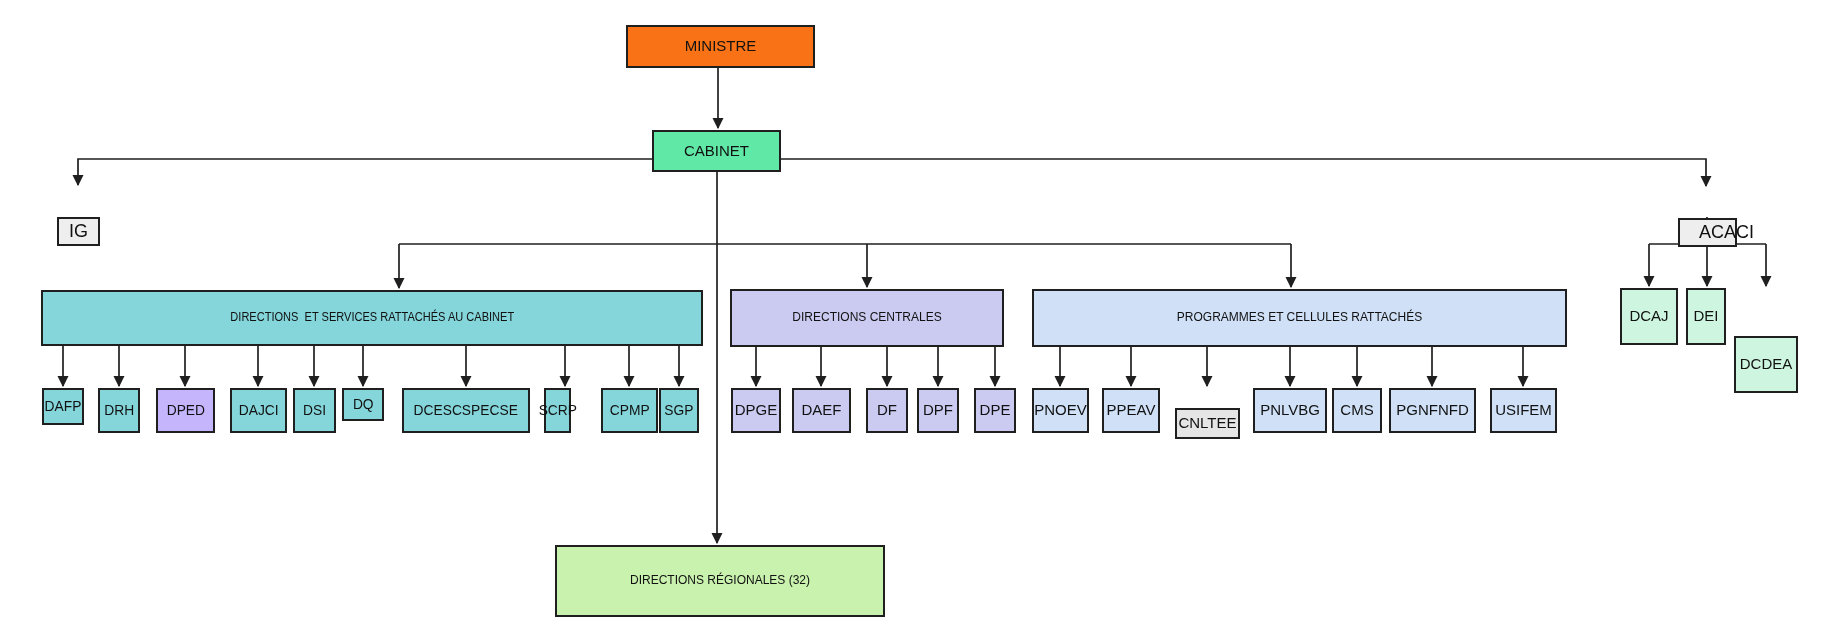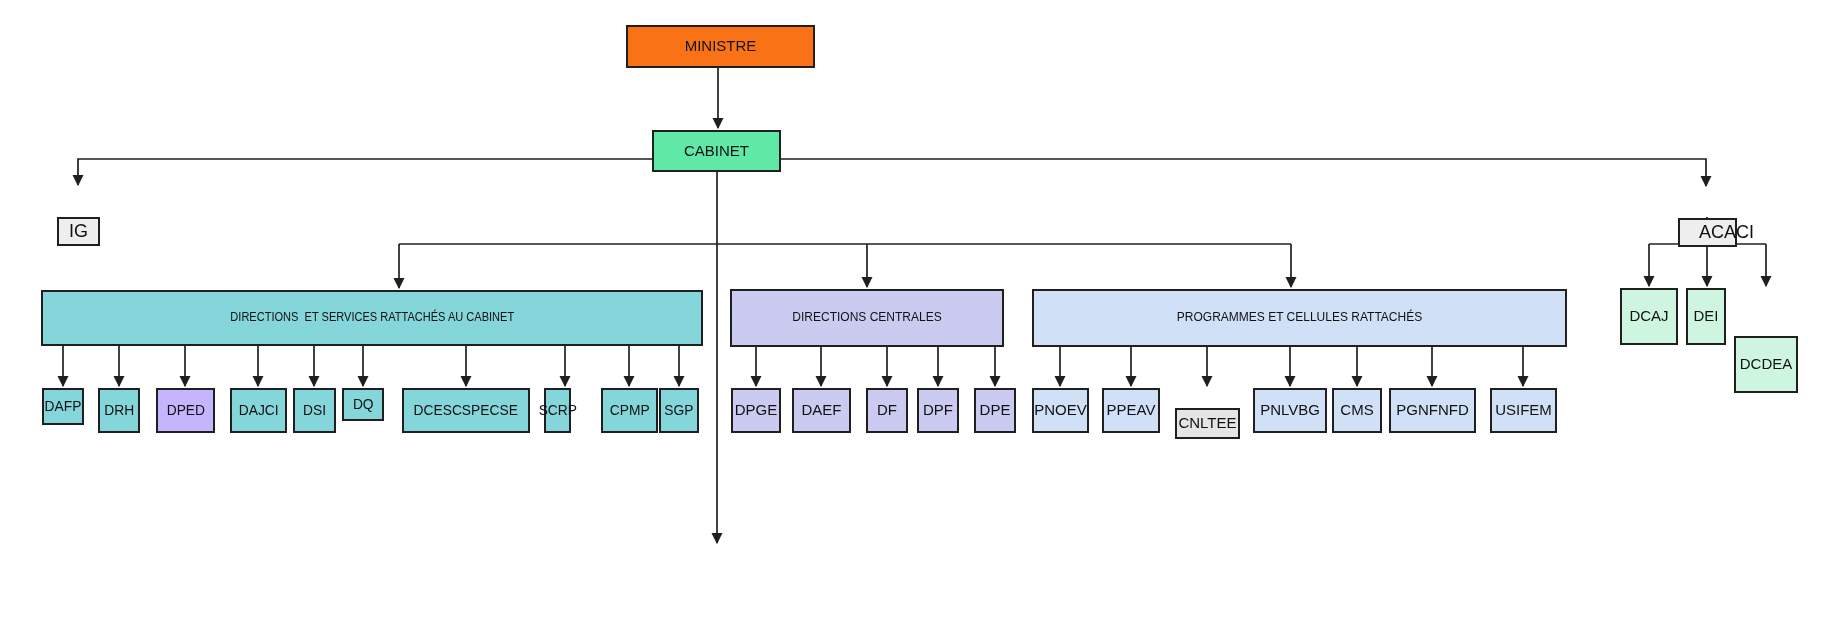--- a/index.html
+++ b/index.html
@@ -119,14 +119,15 @@
   <div class="node" style="left: 974px; top: 388px; width: 42px; height: 45px; background-color: rgb(203, 203, 242);">DPE</div>
 
   <div class="node" style="left: 1032px; top: 388px; width: 57px; height: 45px; background-color: rgb(207, 224, 247);">PNOEV</div>
   <div class="node" style="left: 1102px; top: 388px; width: 58px; height: 45px; background-color: rgb(207, 224, 247);">PPEAV</div>
   <div class="node" style="left: 1175px; top: 388px; width: 65px; height: 31px; background-color: #e5e5e5; margin-top: 20px;">CNLTEE</div>
   <div class="node" style="left: 1253px; top: 388px; width: 74px; height: 45px; background-color: rgb(207, 224, 247);">PNLVBG</div>
   <div class="node" style="left: 1332px; top: 388px; width: 50px; height: 45px; background-color: rgb(207, 224, 247);">CMS</div>
   <div class="node" style="left: 1389px; top: 388px; width: 87px; height: 45px; background-color: rgb(207, 224, 247);">PGNFNFD</div>
   <div class="node" style="left: 1490px; top: 388px; width: 67px; height: 45px; background-color: rgb(207, 224, 247);">USIFEM</div>
 
+  <div class="node hdr" style="left: 555px; top: 545px; width: 330px; height: 72px; background-color: rgb(201, 242, 174);">DIRECTIONS RÉGIONALES (32)</div>
 
 </div>
 
 </body></html>

